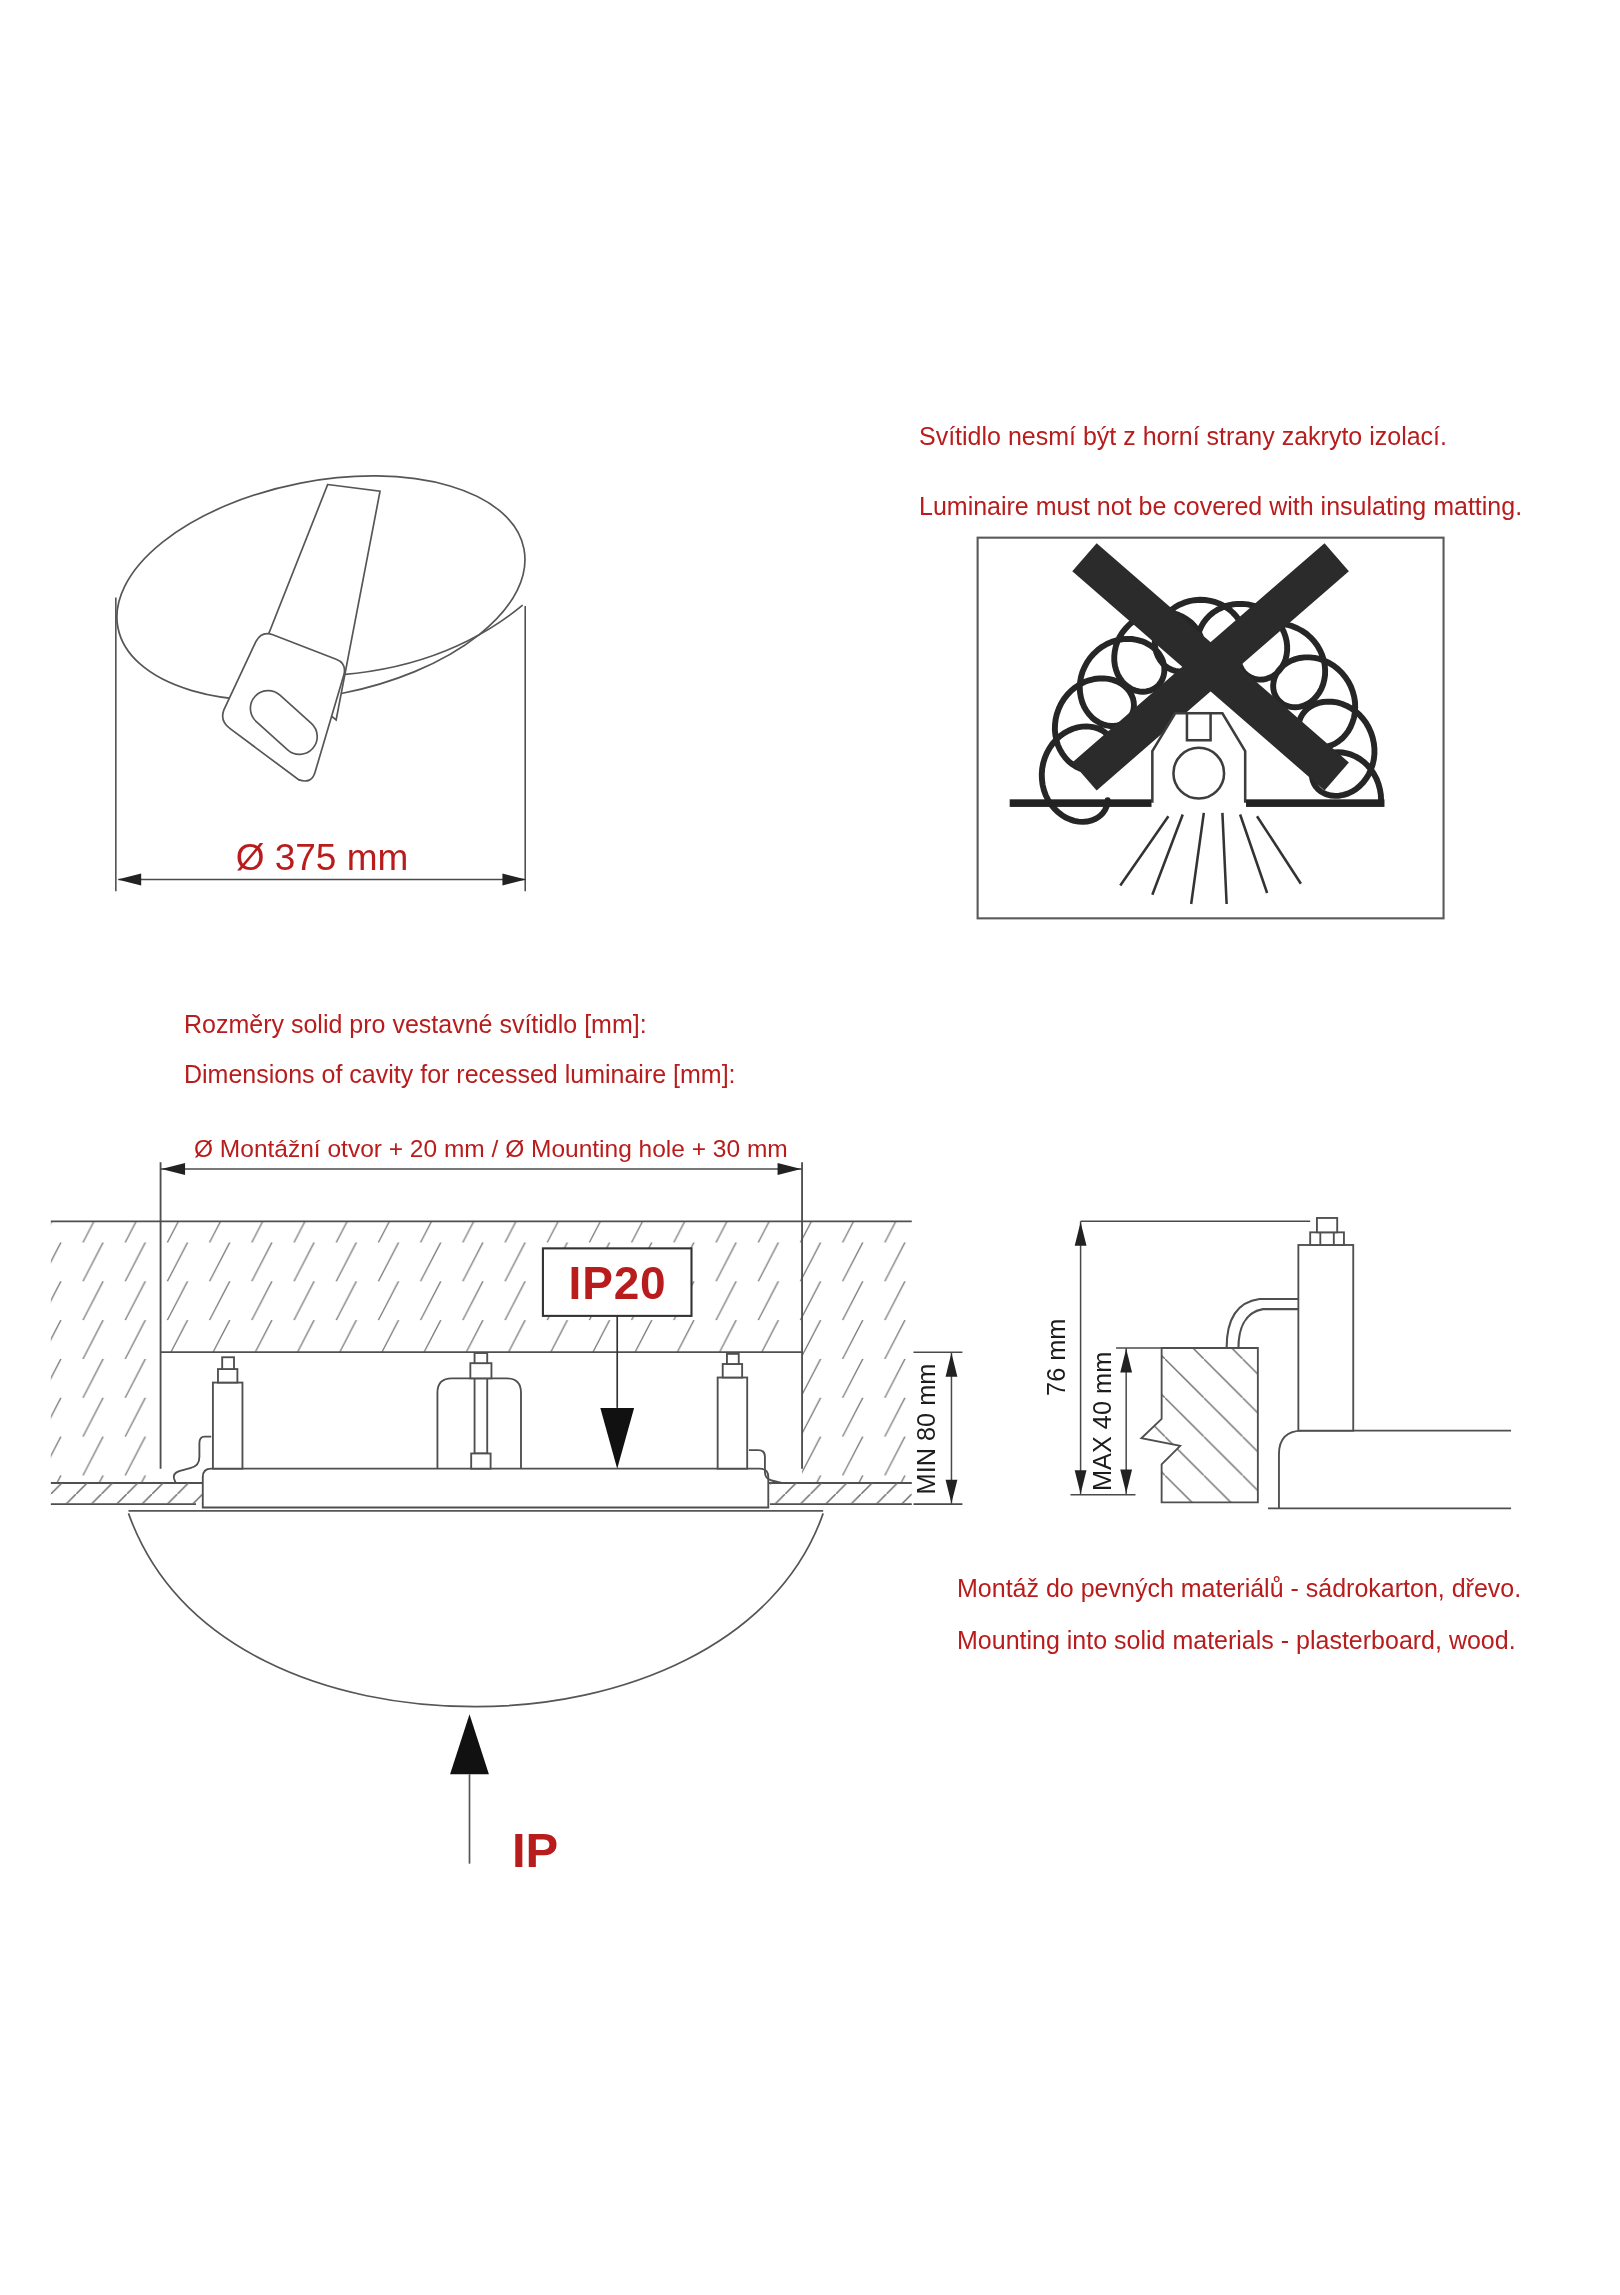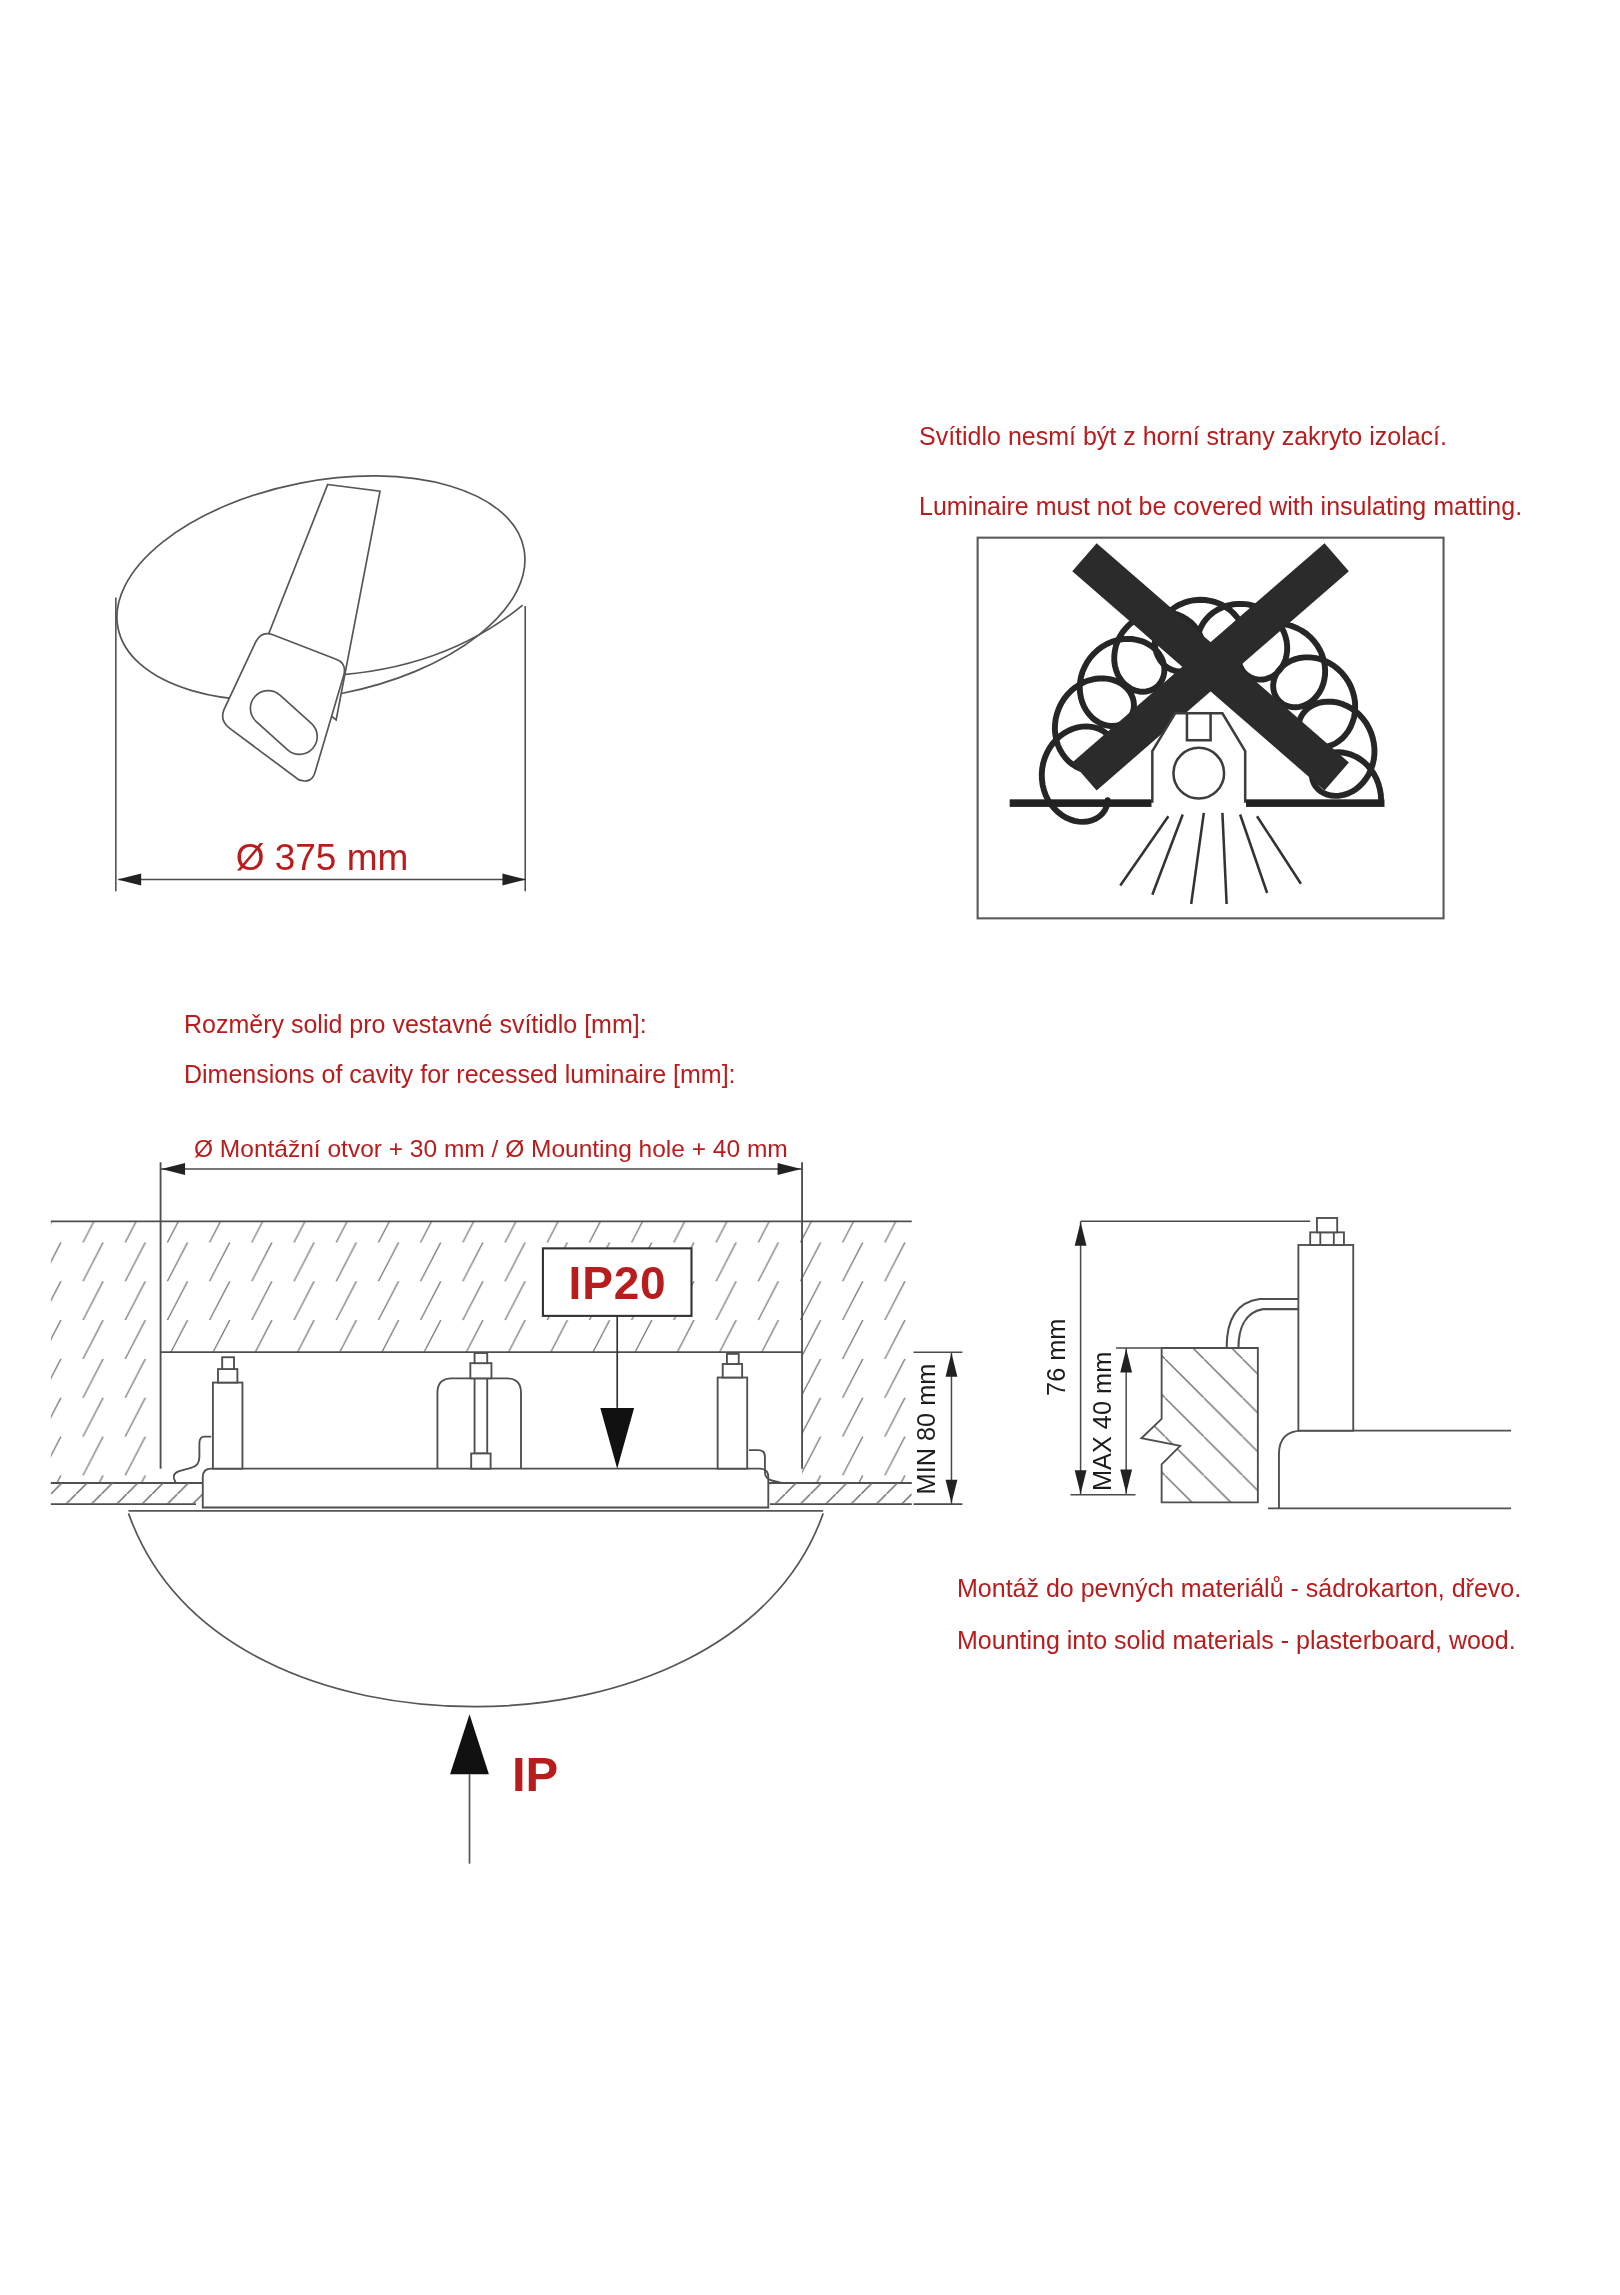--- a/index.html
+++ b/index.html
@@ -185,23 +185,23 @@
 </svg>
 
 <div class="txt body-txt" style="left:919px;top:422px;">Svítidlo nesmí být z horní strany zakryto izolací.</div>
 <div class="txt body-txt" style="left:919px;top:492px;">Luminaire must not be covered with insulating matting.</div>
 
 <div class="txt dim-big center" style="left:153px;top:837px;width:338px;">Ø 375 mm</div>
 
 <div class="txt body-txt" style="left:184px;top:1010px;">Rozměry solid pro vestavné svítidlo [mm]:</div>
 <div class="txt body-txt" style="left:184px;top:1060px;">Dimensions of cavity for recessed luminaire [mm]:</div>
 
-<div class="txt center" style="left:194px;top:1135px;width:574px;font-size:24.5px;">Ø Montážní otvor + 30 mm / Ø Mounting hole + 40 mm</div>
+<div class="txt center" style="left:194px;top:1135px;width:574px;font-size:24.5px;">Ø Montážní otvor + 20 mm / Ø Mounting hole + 30 mm</div>
 
 <div class="txt ip20" style="left:543px;top:1249px;width:149px;height:68px;">IP20</div>
 
-<div class="txt ip-big" style="left:512px;top:1746px;">IP</div>
+<div class="txt ip-big" style="left:512px;top:1822px;">IP</div>
 
 <div class="txt body-txt" style="left:957px;top:1574px;">Montáž do pevných materiálů - sádrokarton, dřevo.</div>
 <div class="txt body-txt" style="left:957px;top:1626px;">Mounting into solid materials - plasterboard, wood.</div>
 
 </div>
 
 
 </body></html>

